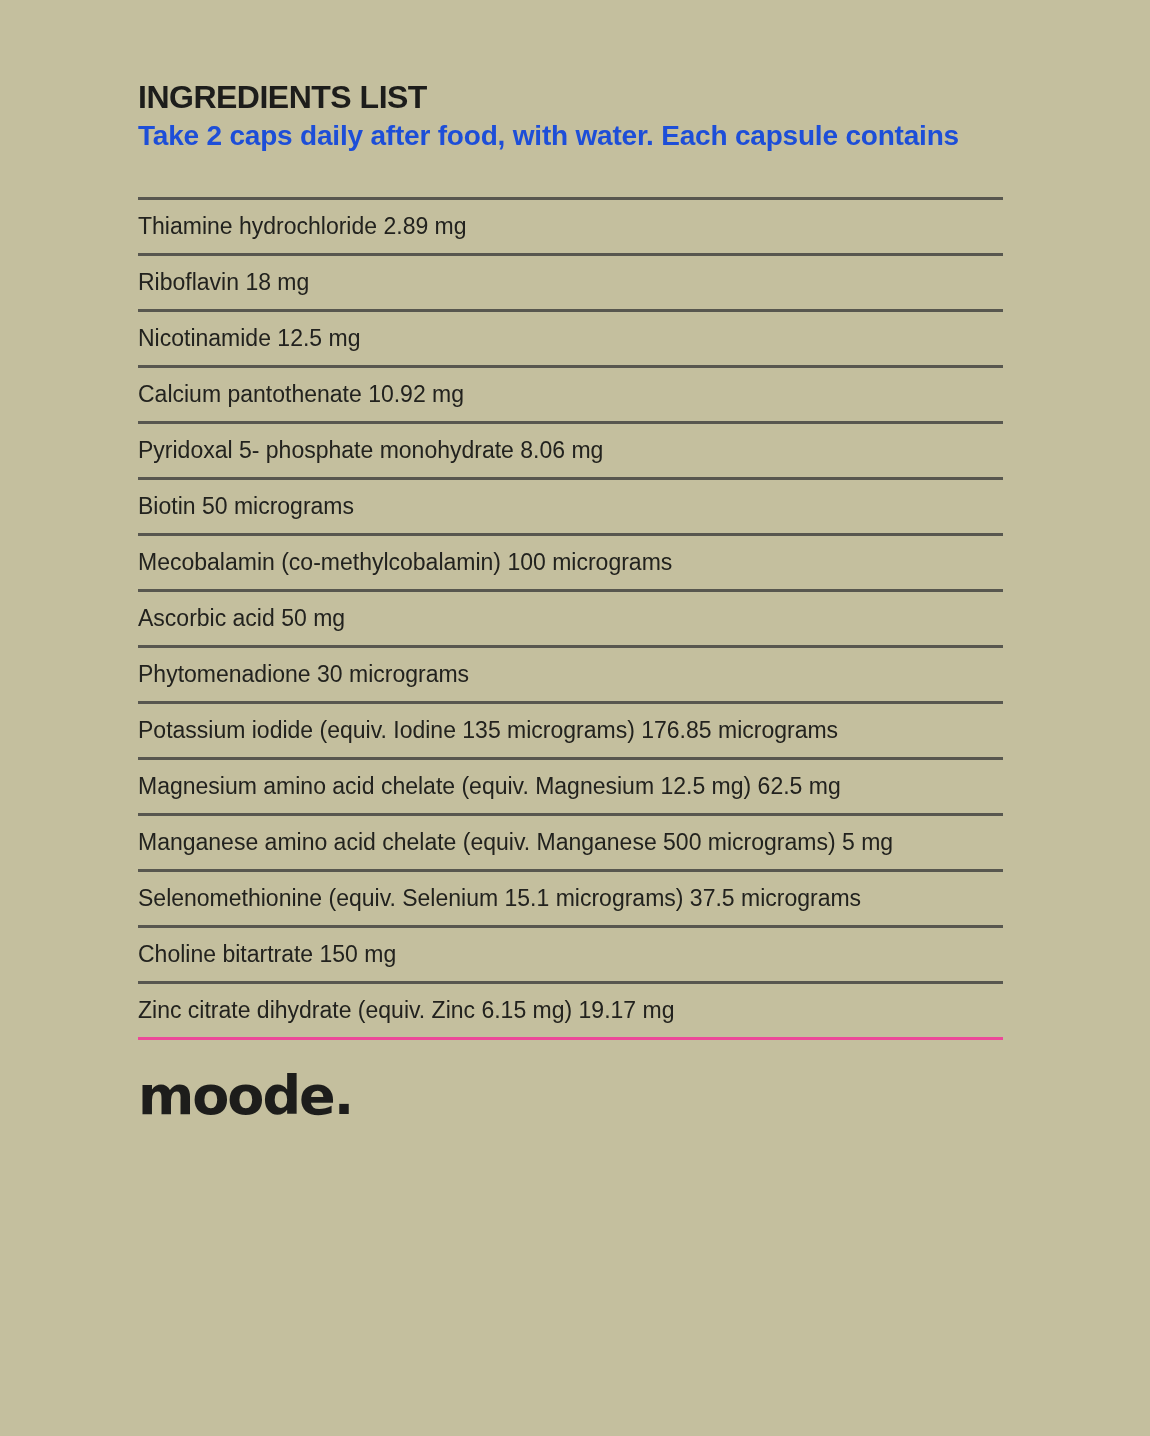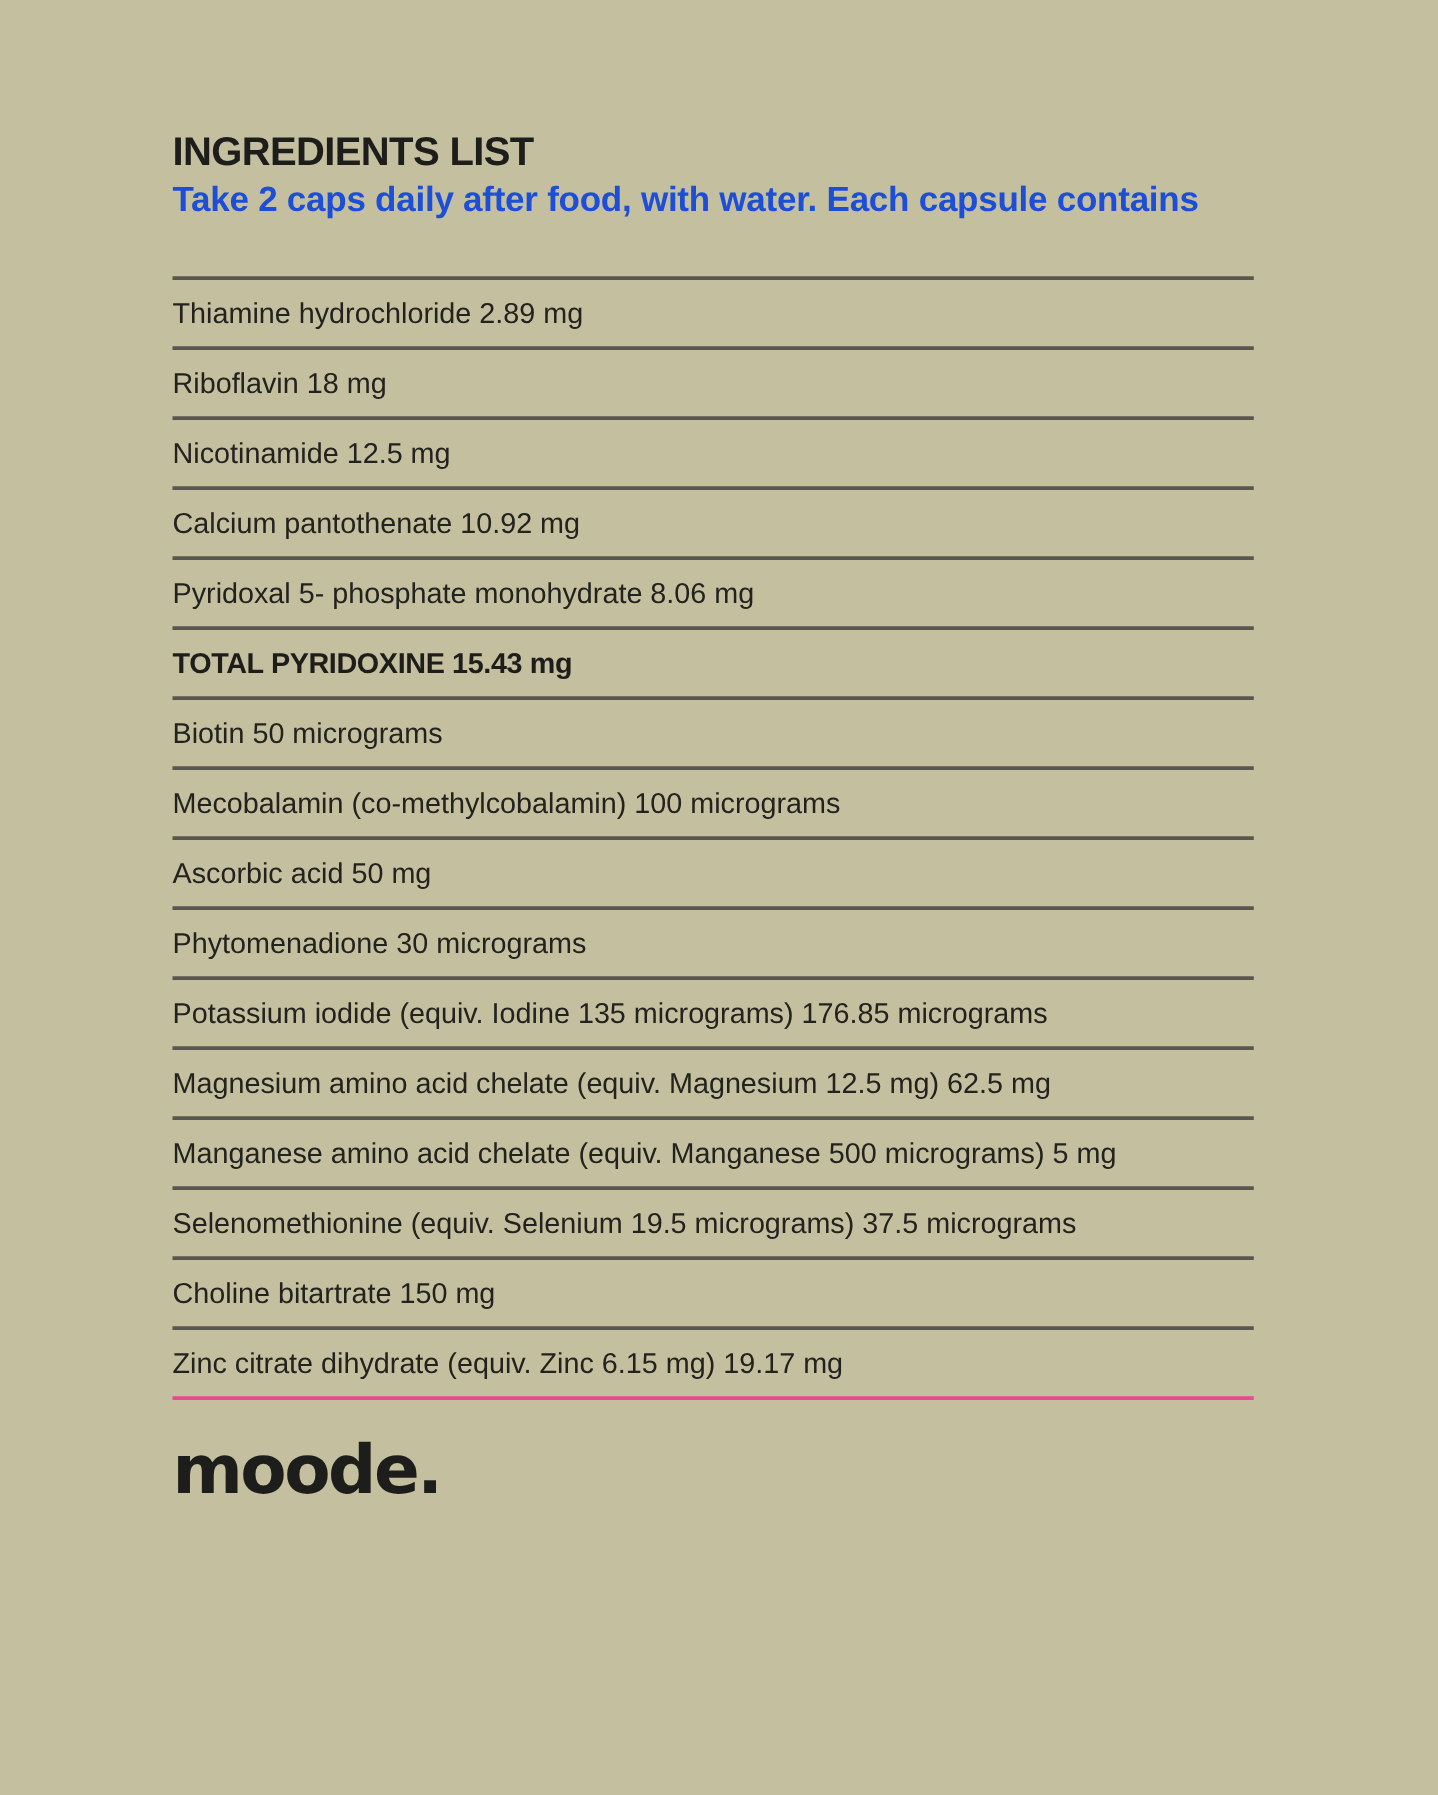--- a/index.html
+++ b/index.html
@@ -14,21 +14,20 @@
     font-family: "Liberation Sans", sans-serif;
     color: #20201c;
     overflow: hidden;
   }
 
   .page {
     width: 1150px;
     height: 1200px;
     padding: 80px 147px 0 138px;
     position: relative;
-    margin-top: 24px;
   }
 
   .header h1 {
     font-size: 32px;
     line-height: 34px;
     font-weight: 800;
     letter-spacing: -0.5px;
     color: #1d1d1b;
   }
 
@@ -88,29 +87,28 @@
     <h1>INGREDIENTS LIST</h1>
     <p>Take 2 caps daily after food, with water. Each capsule contains</p>
   </div>
 
   <ul class="ingredients">
       <li class="row">Thiamine hydrochloride 2.89 mg</li>
       <li class="row">Riboflavin 18 mg</li>
       <li class="row">Nicotinamide 12.5 mg</li>
       <li class="row">Calcium pantothenate 10.92 mg</li>
       <li class="row">Pyridoxal 5- phosphate monohydrate 8.06 mg</li>
-      <li class="row emphasis">TOTAL PYRIDOXINE 15.43 mg</li>
       <li class="row">Biotin 50 micrograms</li>
       <li class="row">Mecobalamin (co-methylcobalamin) 100 micrograms</li>
       <li class="row">Ascorbic acid 50 mg</li>
       <li class="row">Phytomenadione 30 micrograms</li>
       <li class="row">Potassium iodide (equiv. Iodine 135 micrograms) 176.85 micrograms</li>
       <li class="row">Magnesium amino acid chelate (equiv. Magnesium 12.5 mg) 62.5 mg</li>
       <li class="row">Manganese amino acid chelate (equiv. Manganese 500 micrograms) 5 mg</li>
-      <li class="row">Selenomethionine (equiv. Selenium 19.5 micrograms) 37.5 micrograms</li>
+      <li class="row">Selenomethionine (equiv. Selenium 15.1 micrograms) 37.5 micrograms</li>
       <li class="row">Choline bitartrate 150 mg</li>
       <li class="row">Zinc citrate dihydrate (equiv. Zinc 6.15 mg) 19.17 mg</li>
     </ul>
 
   <div class="footer">
     <span class="logo">moode.</span>
   </div>
 
 </div>
 

